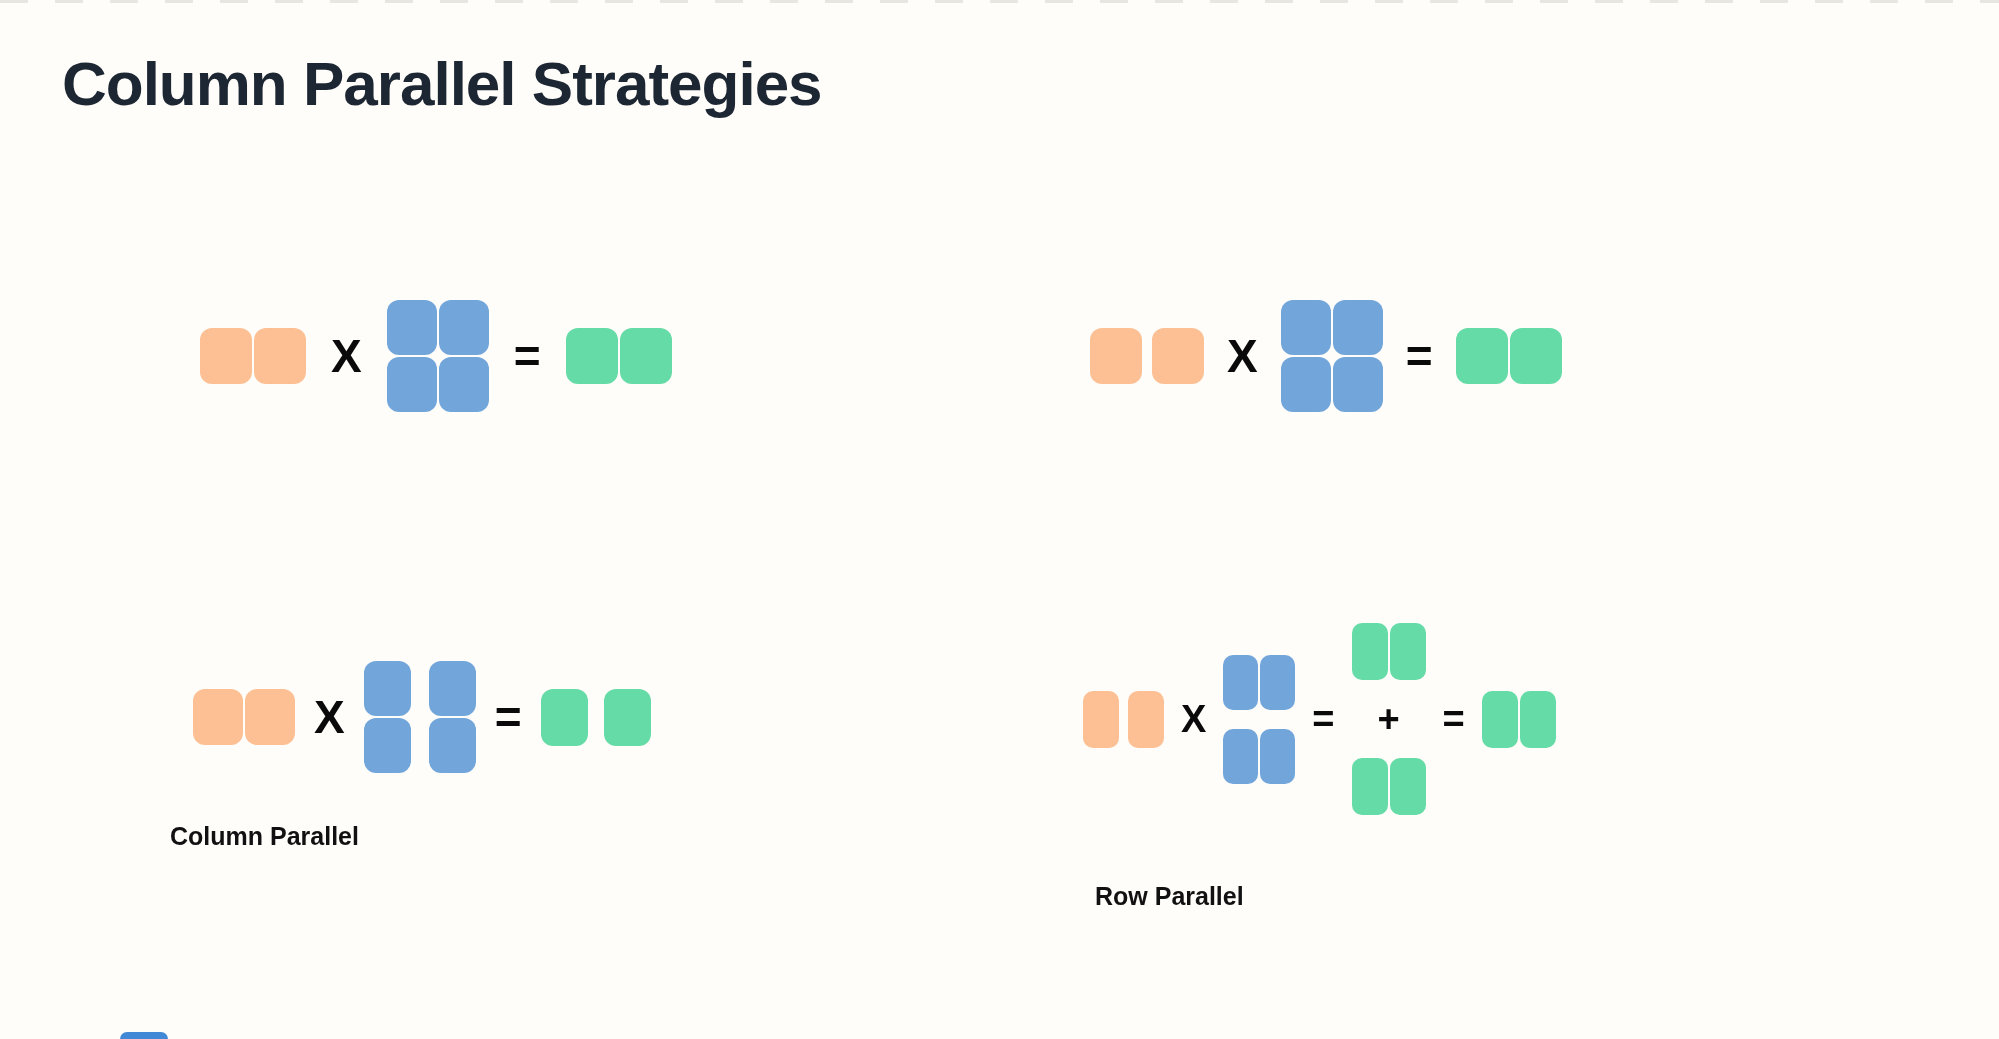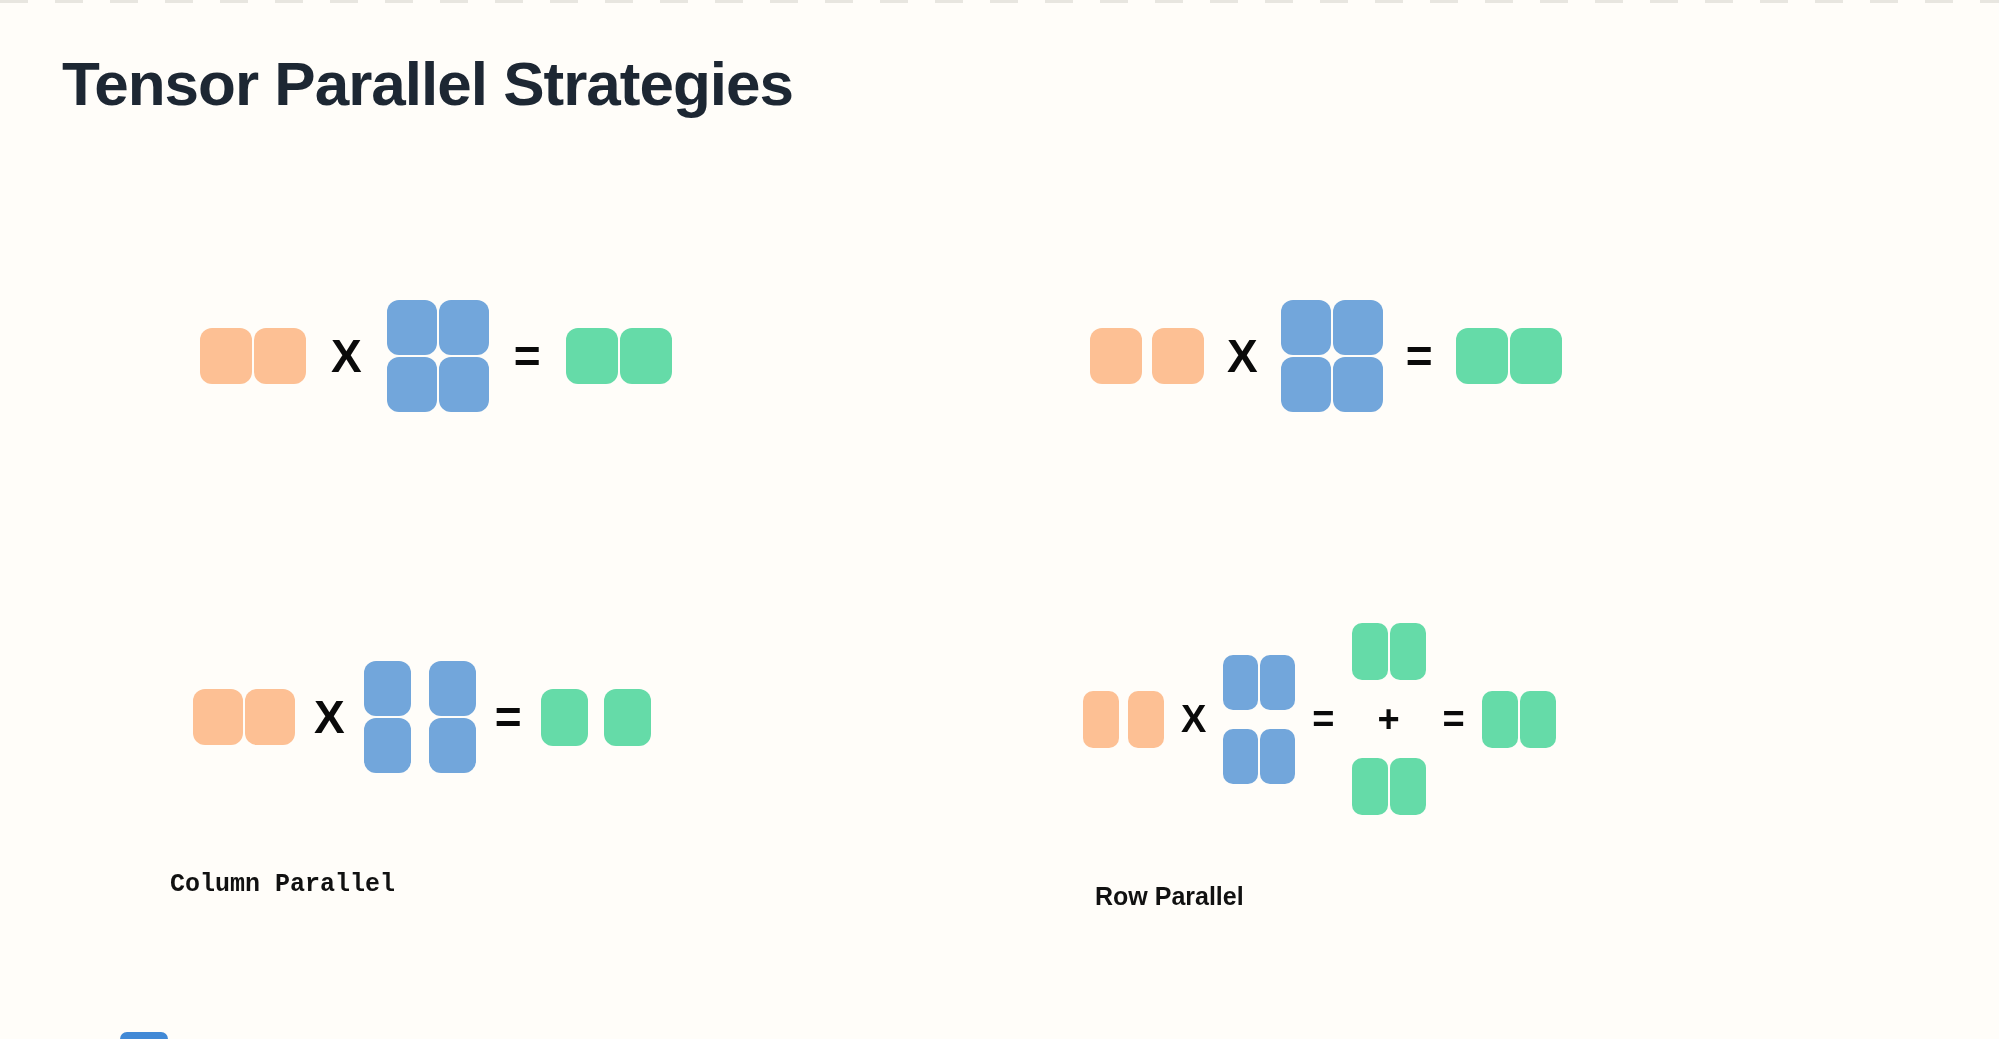--- a/index.html
+++ b/index.html
@@ -57,35 +57,35 @@
   .g-br .in  { gap:9px; }  .g-br .out { gap:2px; }
   .g-br .stack .pair { gap:2px; }
 
   
   .g-bl .mat { column-gap:18px; row-gap:2px; }   
   .g-br .mat { row-gap:19px; column-gap:2px; }   
 
   .shard-label {
     position:absolute; font-size:25px; font-weight:700; color:#111111;
   }
-  .lbl-col { left:170px; top:870px;font-family:Liberation Mono, monospace; }
+  .lbl-col { left:170px; top:822px; }
   .lbl-row { left:1095px; top:882px; }
 
   
   .bottom-sliver {
     position:absolute; left:120px; bottom:0; width:48px; height:7px;
     border-radius:10px 10px 0 0; background:#4189d6;
   }
 </style>
 </head>
 <body style="background: rgb(255, 253, 249);">
 
 <div class="top-strip"></div>
 
-<h1 class="page-title" style="color: rgb(29, 39, 51);">Tensor Parallel Strategies</h1>
+<h1 class="page-title" style="color: rgb(29, 39, 51);">Column Parallel Strategies</h1>
 
 <div class="group g-tl">
   <div class="pair in">
     <div class="blk" style="background-color: rgb(253, 192, 148);"></div>
     <div class="blk" style="background-color: rgb(253, 192, 148);"></div>
   </div>
   <span class="op">X</span>
   <div class="mat">
     <div class="blk" style="background-color: rgb(114, 166, 219);"></div>
     <div class="blk" style="background-color: rgb(114, 166, 219);"></div>

